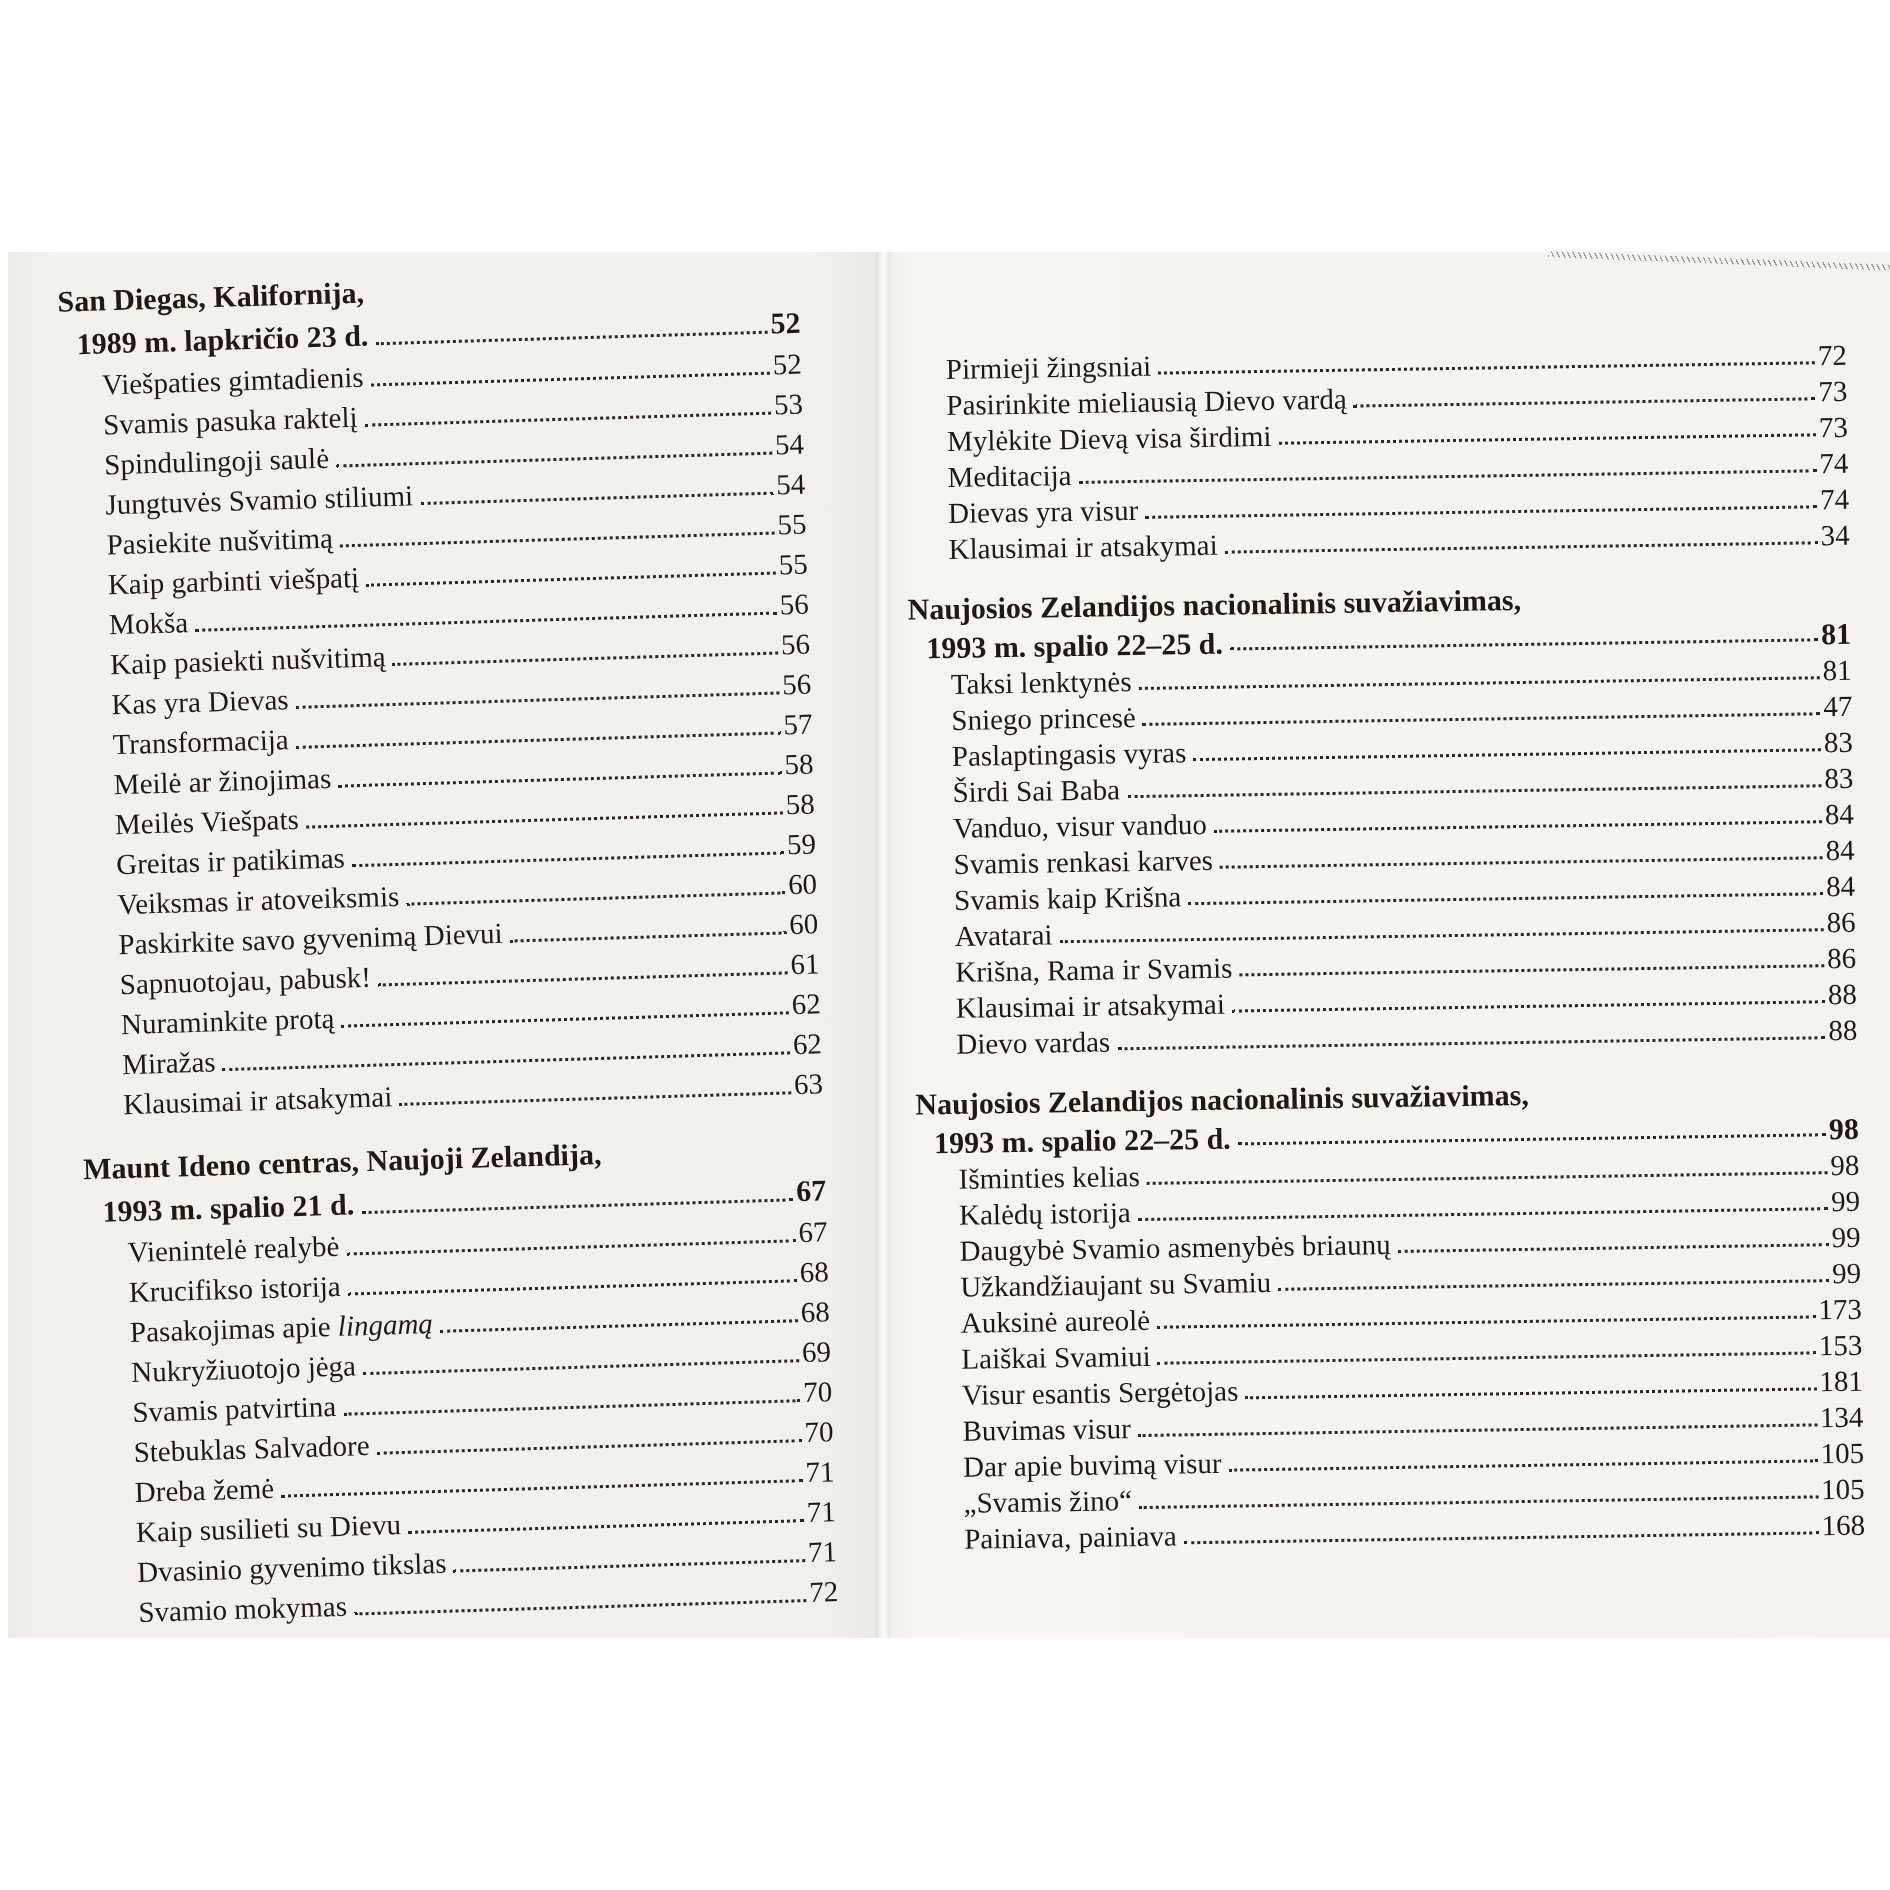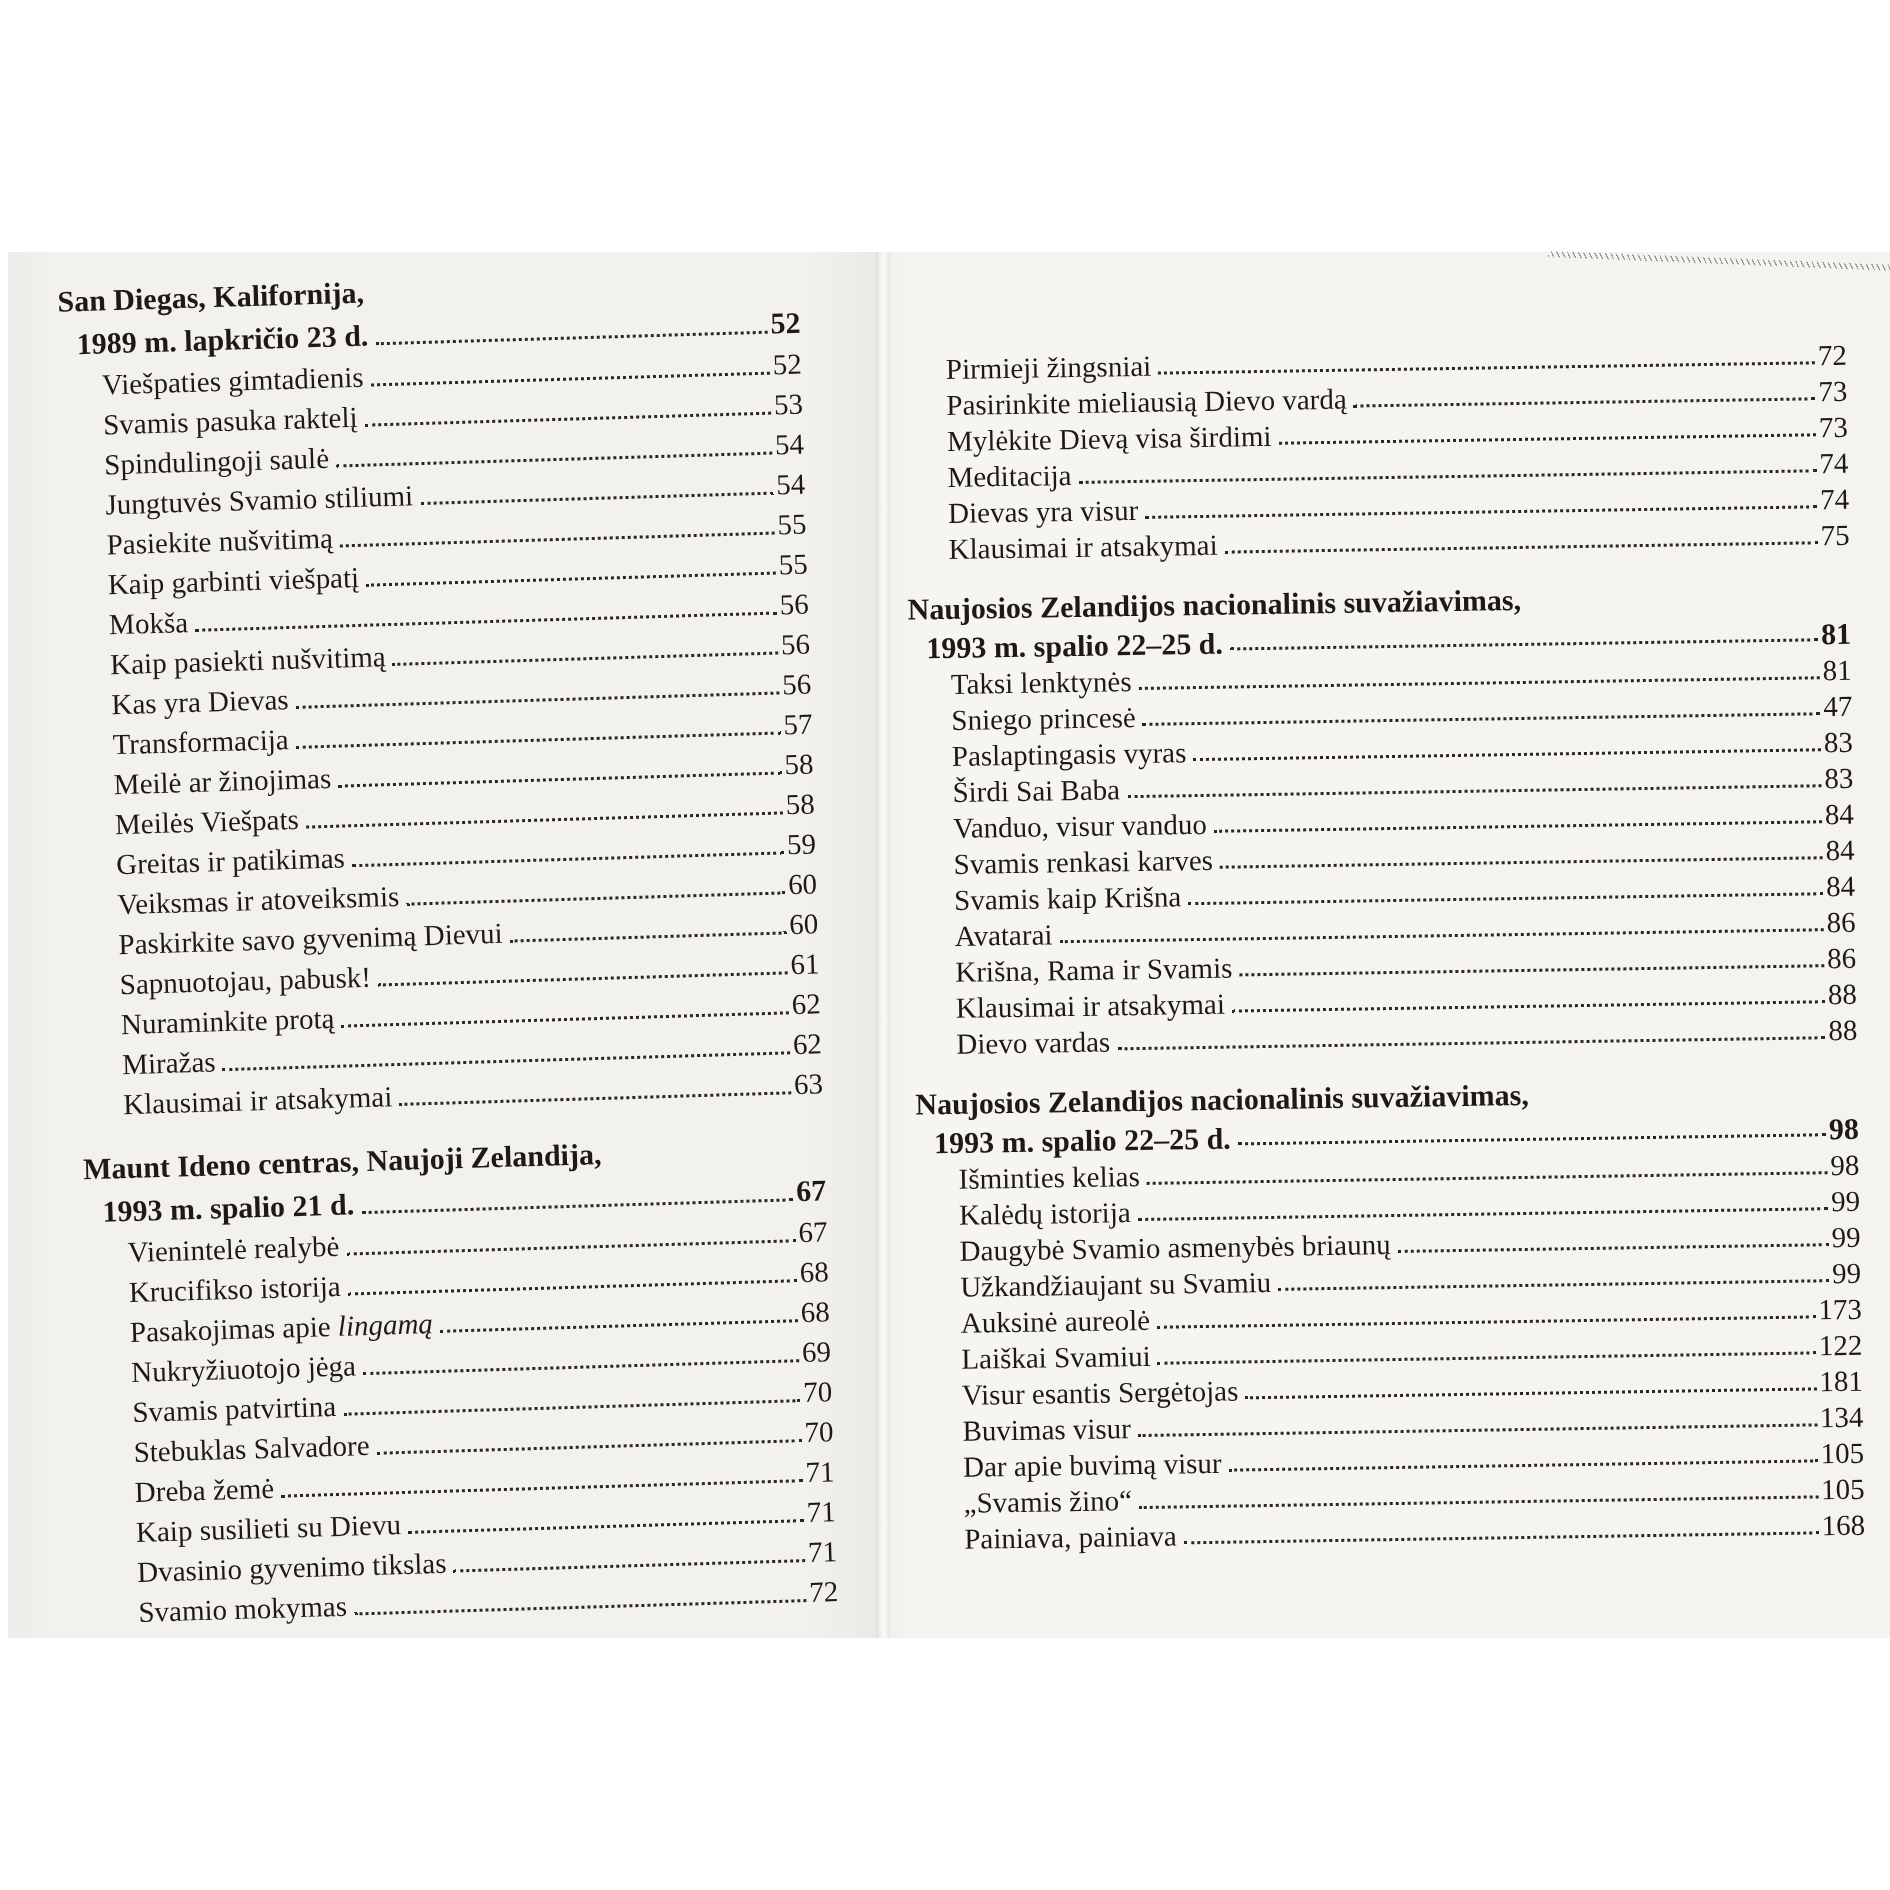--- a/index.html
+++ b/index.html
@@ -293,21 +293,21 @@
               <span class="toc-num">74</span>
             </div>
             <div class="toc-row">
               <span class="toc-title">Dievas yra visur</span>
               <span class="toc-dots"></span>
               <span class="toc-num">74</span>
             </div>
             <div class="toc-row">
               <span class="toc-title">Klausimai ir atsakymai</span>
               <span class="toc-dots"></span>
-              <span class="toc-num">75</span>
+              <span class="toc-num">34</span>
             </div>
           </div>
         </div>
         <div class="toc-section">
           <div class="head-line1">Naujosios Zelandijos nacionalinis suvažiavimas,</div>
           <div class="toc-row head2">
             <span class="toc-title">1993 m. spalio 22–25 d.</span>
             <span class="toc-dots"></span>
             <span class="toc-num">81</span>
           </div>
@@ -398,21 +398,21 @@
               <span class="toc-num">99</span>
             </div>
             <div class="toc-row">
               <span class="toc-title">Auksinė aureolė</span>
               <span class="toc-dots"></span>
               <span class="toc-num">173</span>
             </div>
             <div class="toc-row">
               <span class="toc-title">Laiškai Svamiui</span>
               <span class="toc-dots"></span>
-              <span class="toc-num">122</span>
+              <span class="toc-num">153</span>
             </div>
             <div class="toc-row">
               <span class="toc-title">Visur esantis Sergėtojas</span>
               <span class="toc-dots"></span>
               <span class="toc-num">181</span>
             </div>
             <div class="toc-row">
               <span class="toc-title">Buvimas visur</span>
               <span class="toc-dots"></span>
               <span class="toc-num">134</span>

